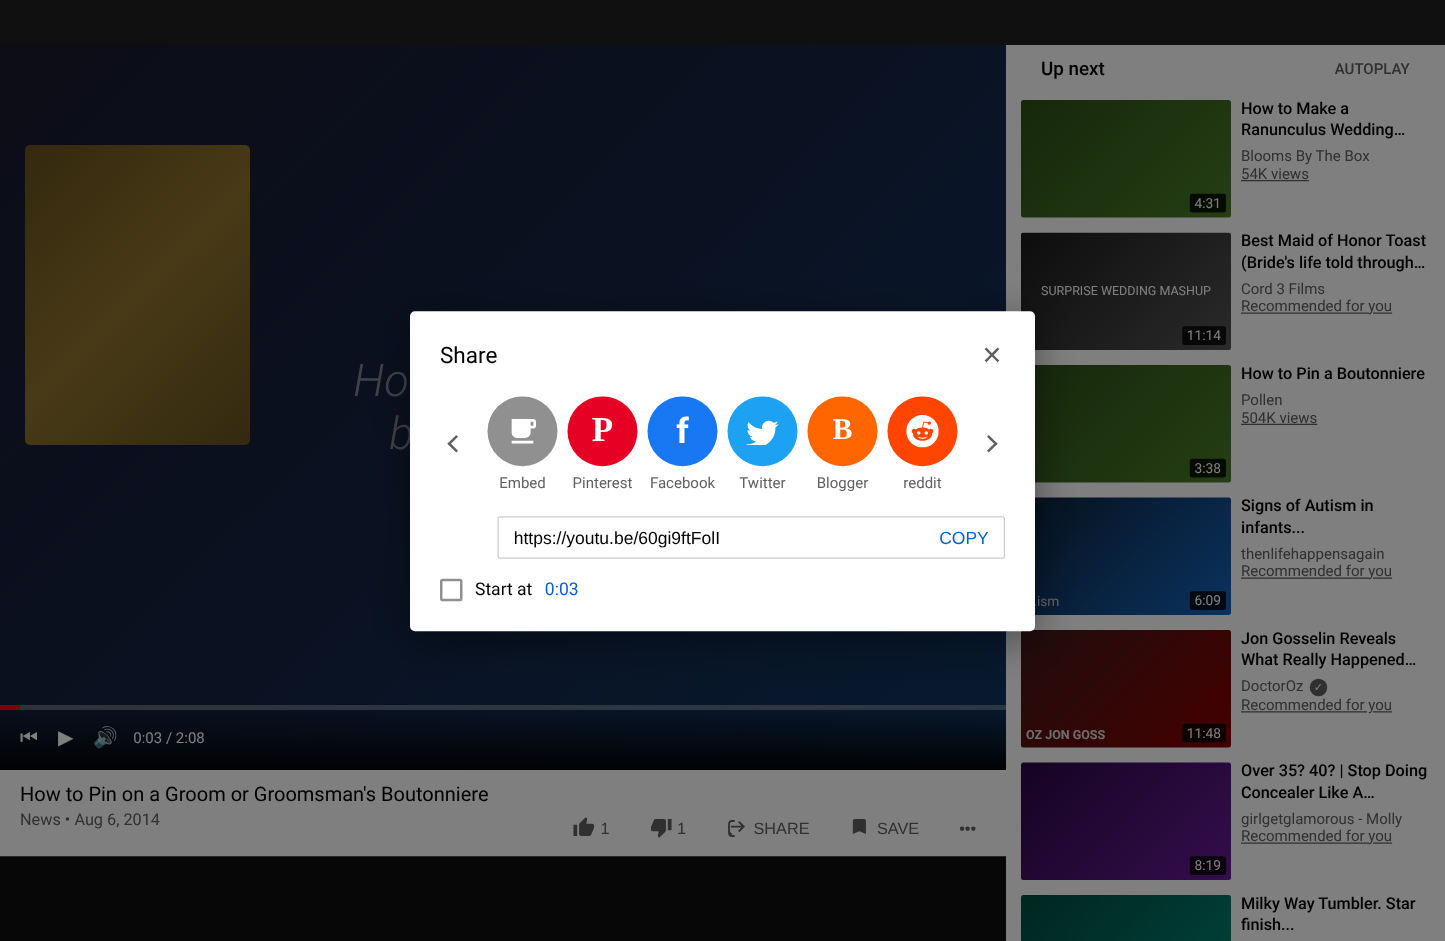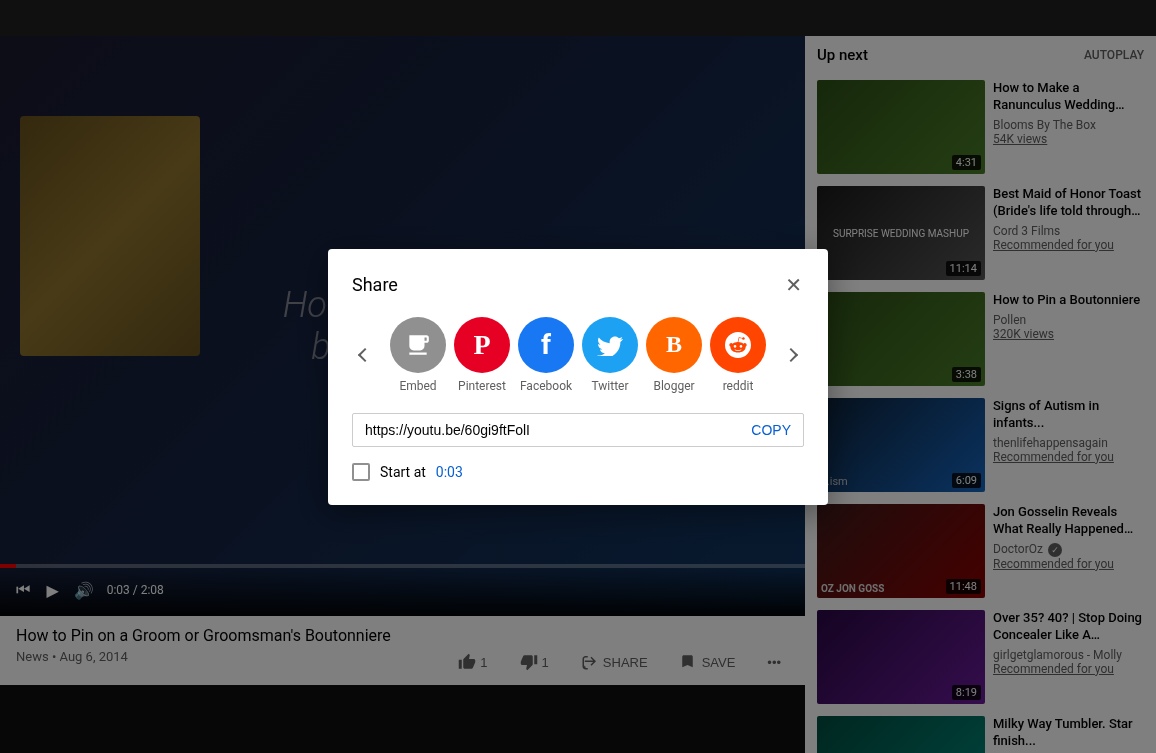--- a/index.html
+++ b/index.html
@@ -180,21 +180,21 @@
       width: 351px;
       height: 717px;
       background: #fff;
       overflow-y: auto;
     }
 
     .sidebar-header {
       display: flex;
       justify-content: space-between;
       align-items: center;
-      padding: 10px 12px;
+      padding: 10px 28px;
       background: #fff;
     }
 
     .sidebar-up-next {
       font-size: 15px;
       font-weight: 500;
       color: #030303;
     }
 
     .autoplay-label {
@@ -364,20 +364,21 @@
     .blogger-circle { background: #ff6600; }
     .reddit-circle { background: #ff4500; }
 
     .share-url-row {
       display: flex;
       align-items: flex-end;
       border: 1px solid #ccc;
       border-radius: 2px;
       padding: 8px 12px;
       margin-bottom: 16px;
+      margin-left: 46px;
     }
 
     .share-url-input {
       flex: 1;
       border: none;
       outline: none;
       font-size: 14px;
       color: #030303;
       background: transparent;
     }
@@ -538,21 +539,21 @@
     </div>
   </div>
 
   <div class="sidebar-item">
     <div class="thumb-wrapper" style="background:linear-gradient(135deg,#2d5016,#4a7c28);">
       <span class="thumb-duration">3:38</span>
     </div>
     <div class="sidebar-item-info">
       <div class="sidebar-item-title">How to Pin a Boutonniere</div>
       <div class="sidebar-item-channel">Pollen</div>
-      <div class="sidebar-item-views">320K views</div>
+      <div class="sidebar-item-views">504K views</div>
     </div>
   </div>
 
   <div class="sidebar-item">
     <div class="thumb-wrapper" style="background:linear-gradient(135deg,#0d2137,#1565c0);">
       <div style="width:100%;height:100%;display:flex;align-items:flex-end;padding:4px;color:#ccc;font-size:11px;">...ism</div>
       <span class="thumb-duration">6:09</span>
     </div>
     <div class="sidebar-item-info">
       <div class="sidebar-item-title">Signs of Autism in infants...</div>

